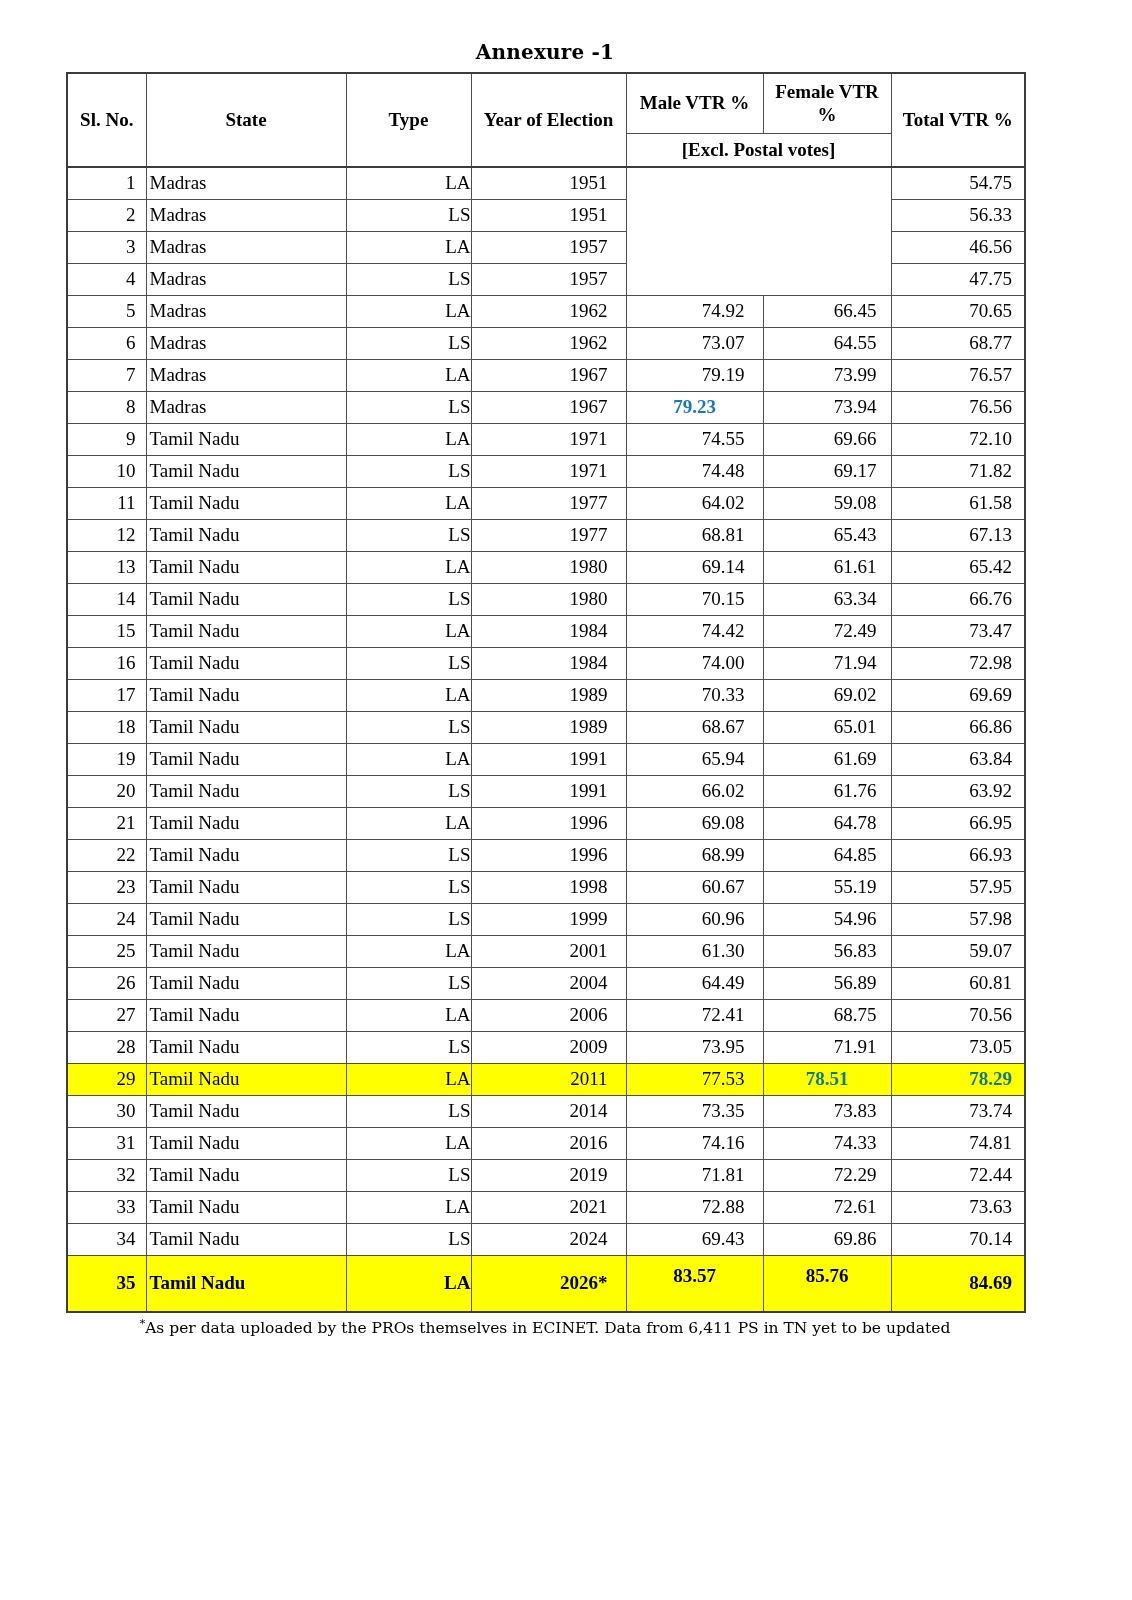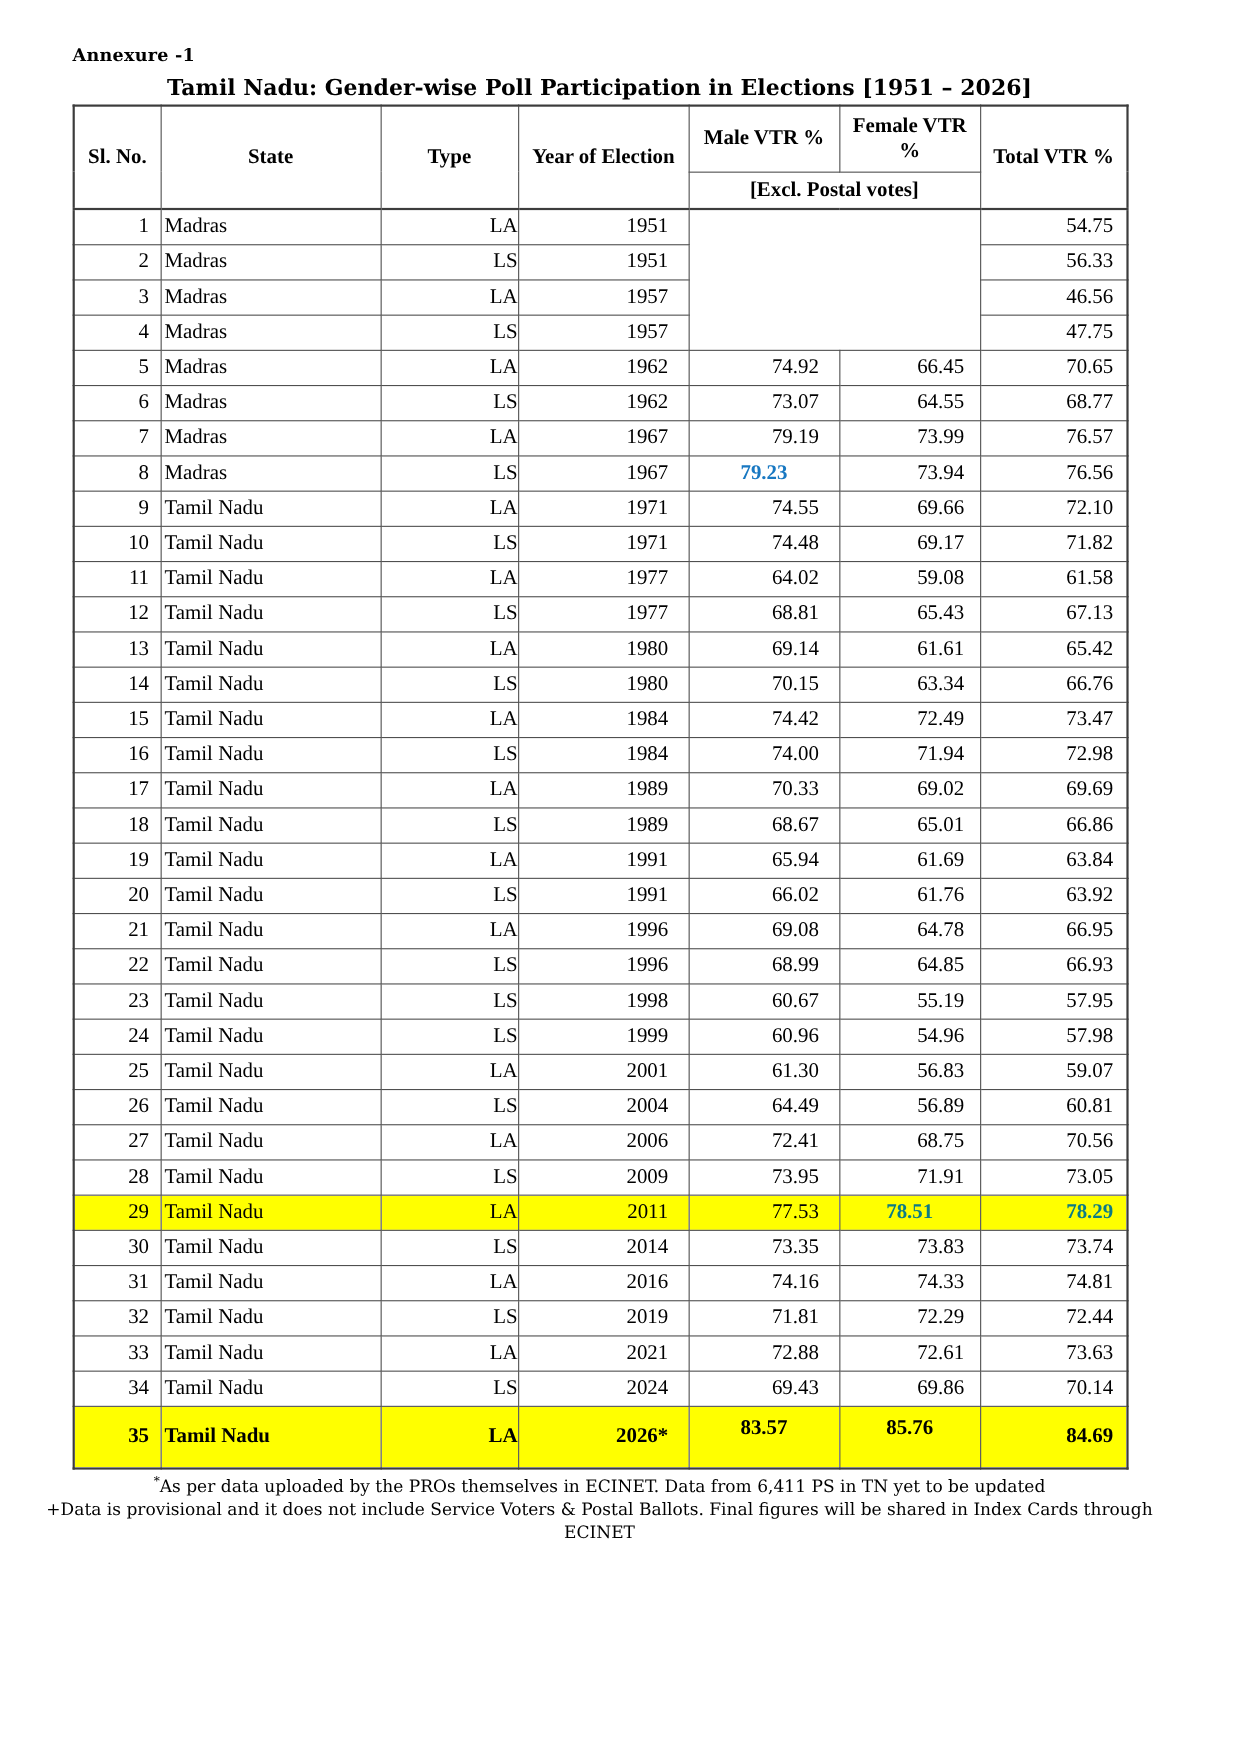--- a/index.html
+++ b/index.html
@@ -3,21 +3,21 @@
 <meta charset="utf-8">
 <style>
   html,body{margin:0;padding:0;background:#ffffff;}
   body{
     width:1132px;height:1600px;position:relative;
     font-family:"Liberation Serif", serif;
     color:#000;
   }
   .page{position:absolute;left:66px;top:40px;width:958px;}
   .annexure{
-    text-align:left;font-weight:bold;font-size:16px;
+    text-align:center;font-weight:bold;font-size:20px;
     font-family:"DejaVu Serif", serif;
     margin-bottom:8px;letter-spacing:0.2px;
   }
   .title{
     text-align:center;font-weight:bold;font-size:20px;
     font-family:"DejaVu Serif", serif;
     margin-bottom:4px;white-space:nowrap;
   }
   table{
     border-collapse:collapse;width:958px;table-layout:fixed;
@@ -58,21 +58,20 @@
     font-size:15.5px;line-height:1.35;
   }
   .footnotes b{font-weight:normal;}
   .footnotes sup{font-size:11px;}
 </style>
 </head>
 <body>
 
 <div class="page">
   <div class="annexure">Annexure -1</div>
-  <div class="title">Tamil Nadu: Gender-wise Poll Participation in Elections [1951 – 2026]</div>
 
   <table>
     <colgroup>
       <col style="width:79px">
         <col style="width:200px">
         <col style="width:125px">
       <col style="width:155px">
         <col style="width:137px">
         <col style="width:128px">
       <col style="width:134px">
@@ -398,15 +397,14 @@
           <td class="col-year"><span>2026*</span></td>
           <td class="col-male center raised"><span>83.57</span></td>
           <td class="col-female center raised"><span>85.76</span></td>
           <td class="col-total "><span>84.69</span></td>
         </tr>
       </tbody>
   </table>
 
   <div class="footnotes" id="footnotes">
       <div><sup>*</sup><span>As per data uploaded by the PROs themselves in </span><b>ECINET</b><span>. Data from </span><b>6,411 PS in TN</b><span> yet to be updated</span></div>
-      <div><span>+Data is provisional and it does not include Service Voters &amp; Postal Ballots. Final figures will be shared in Index Cards through ECINET</span></div>
     </div>
 </div>
 
 </body></html>

